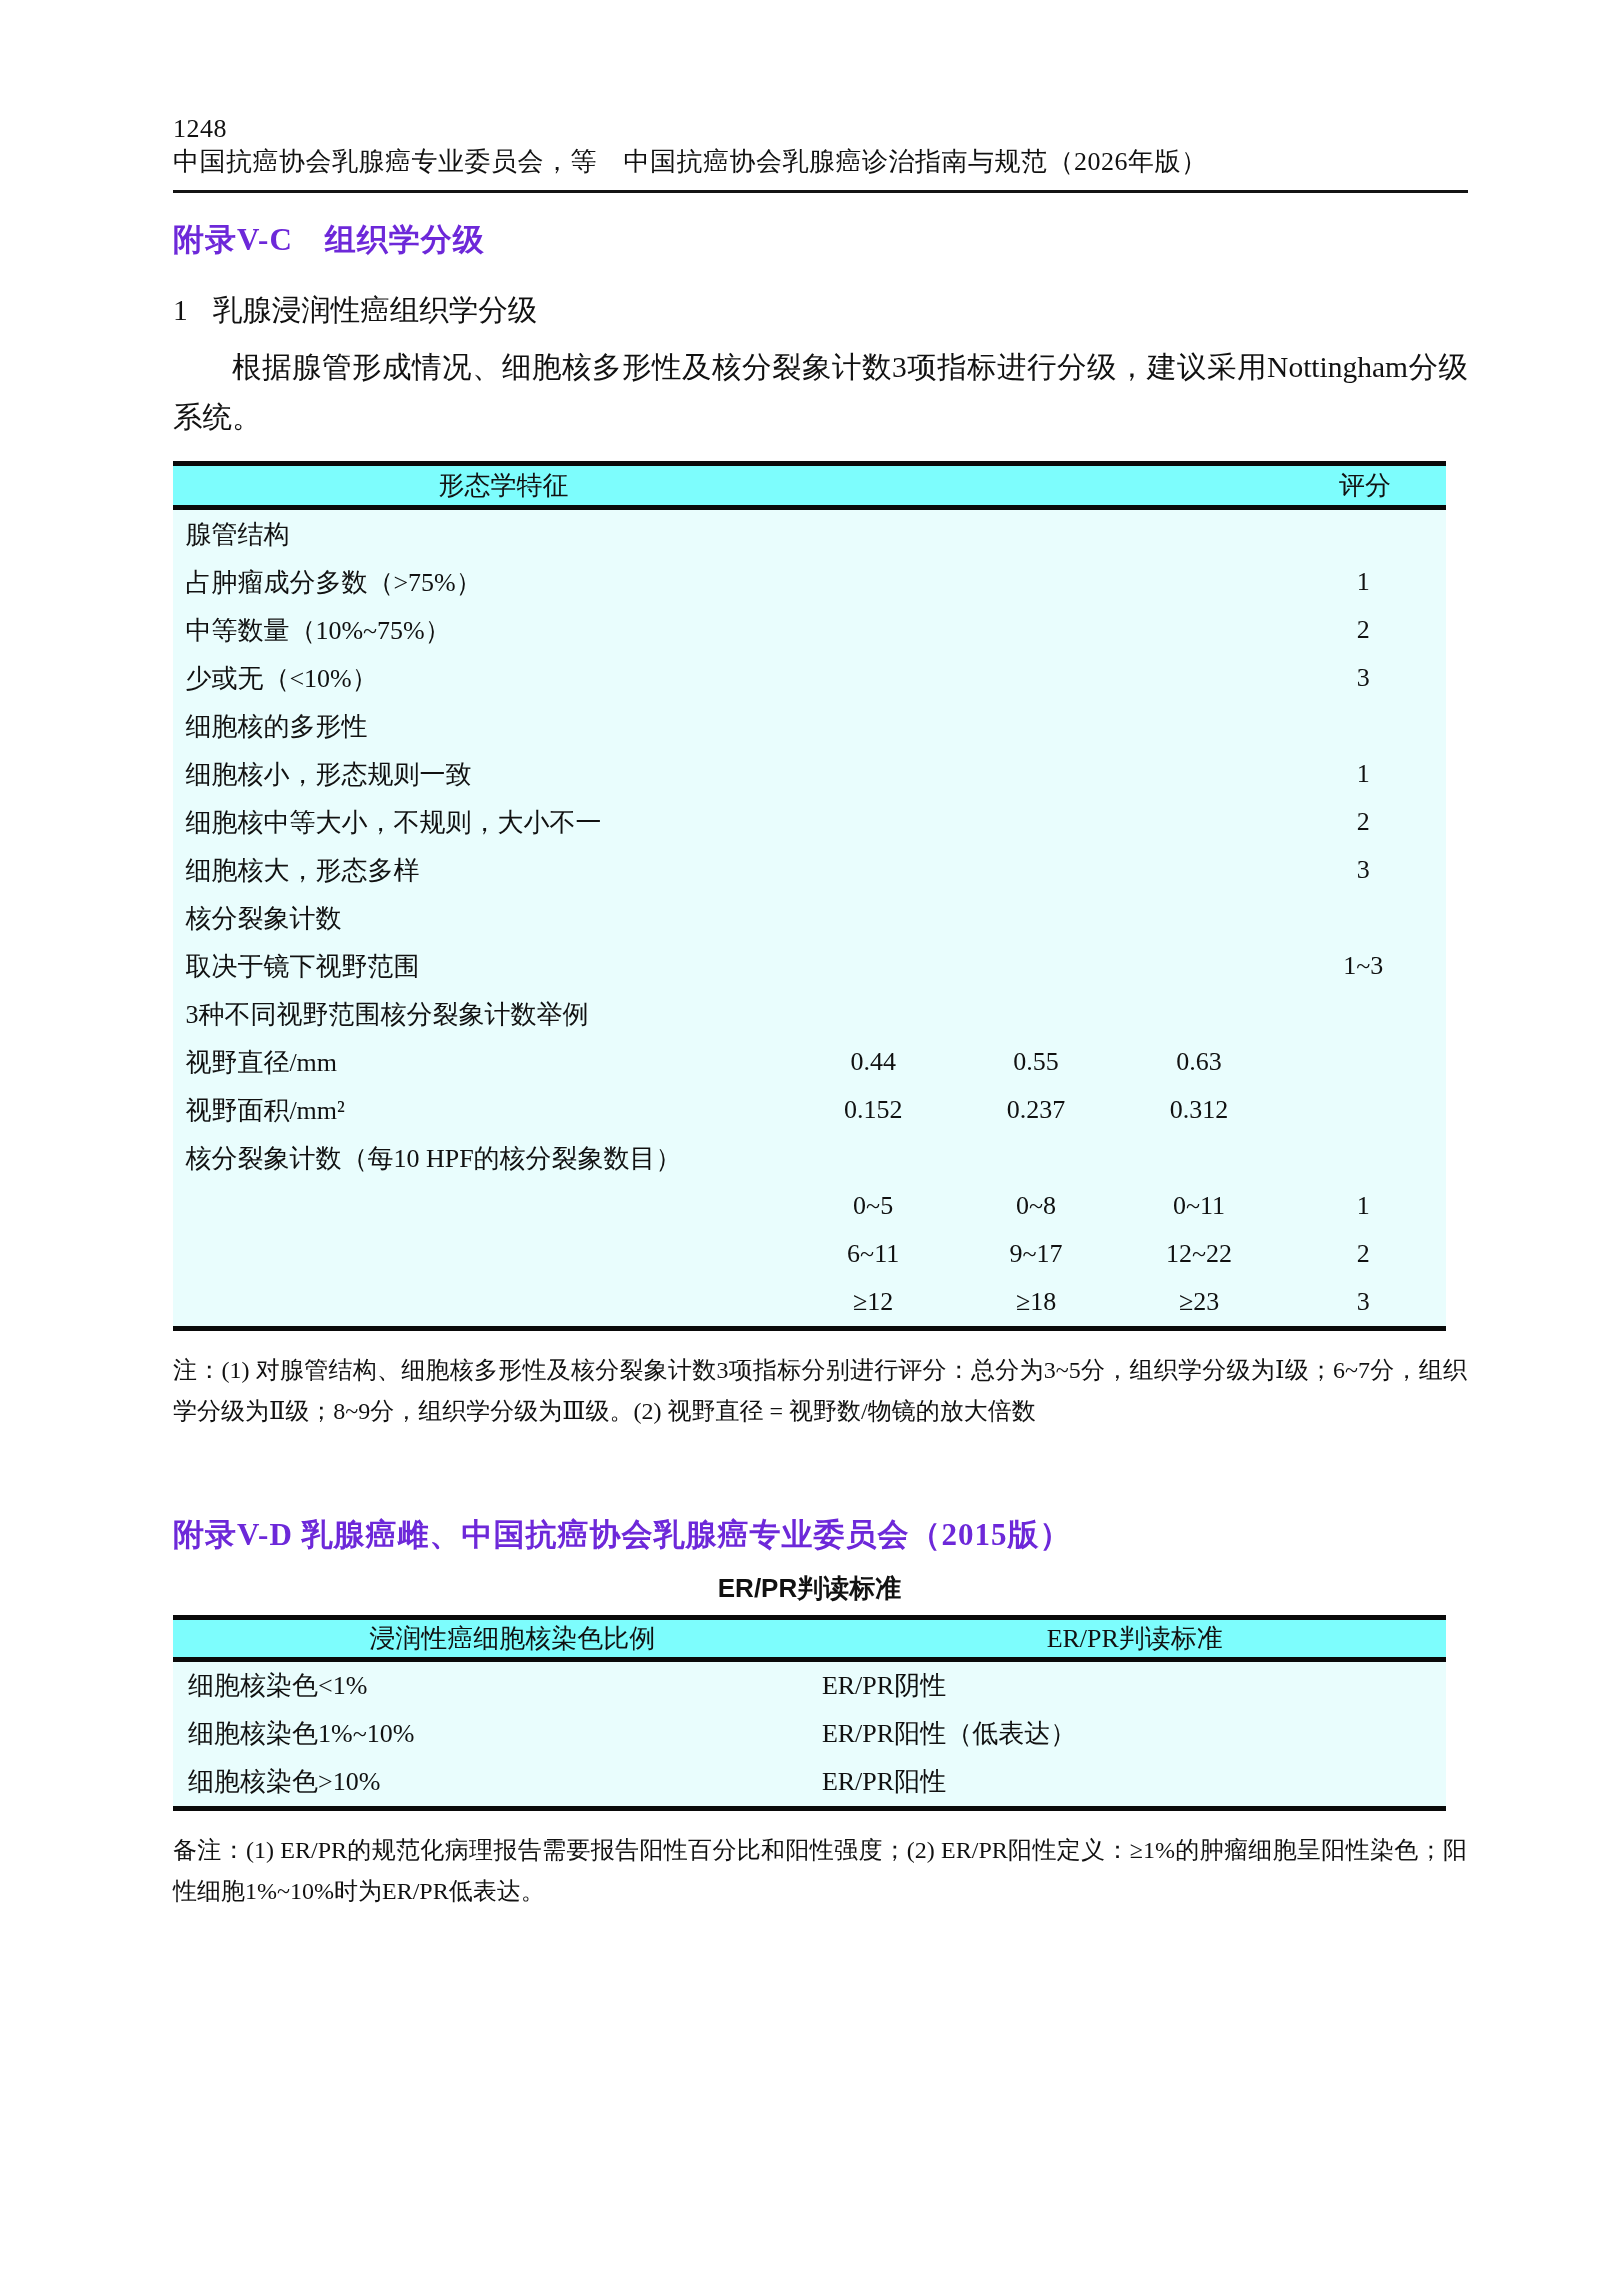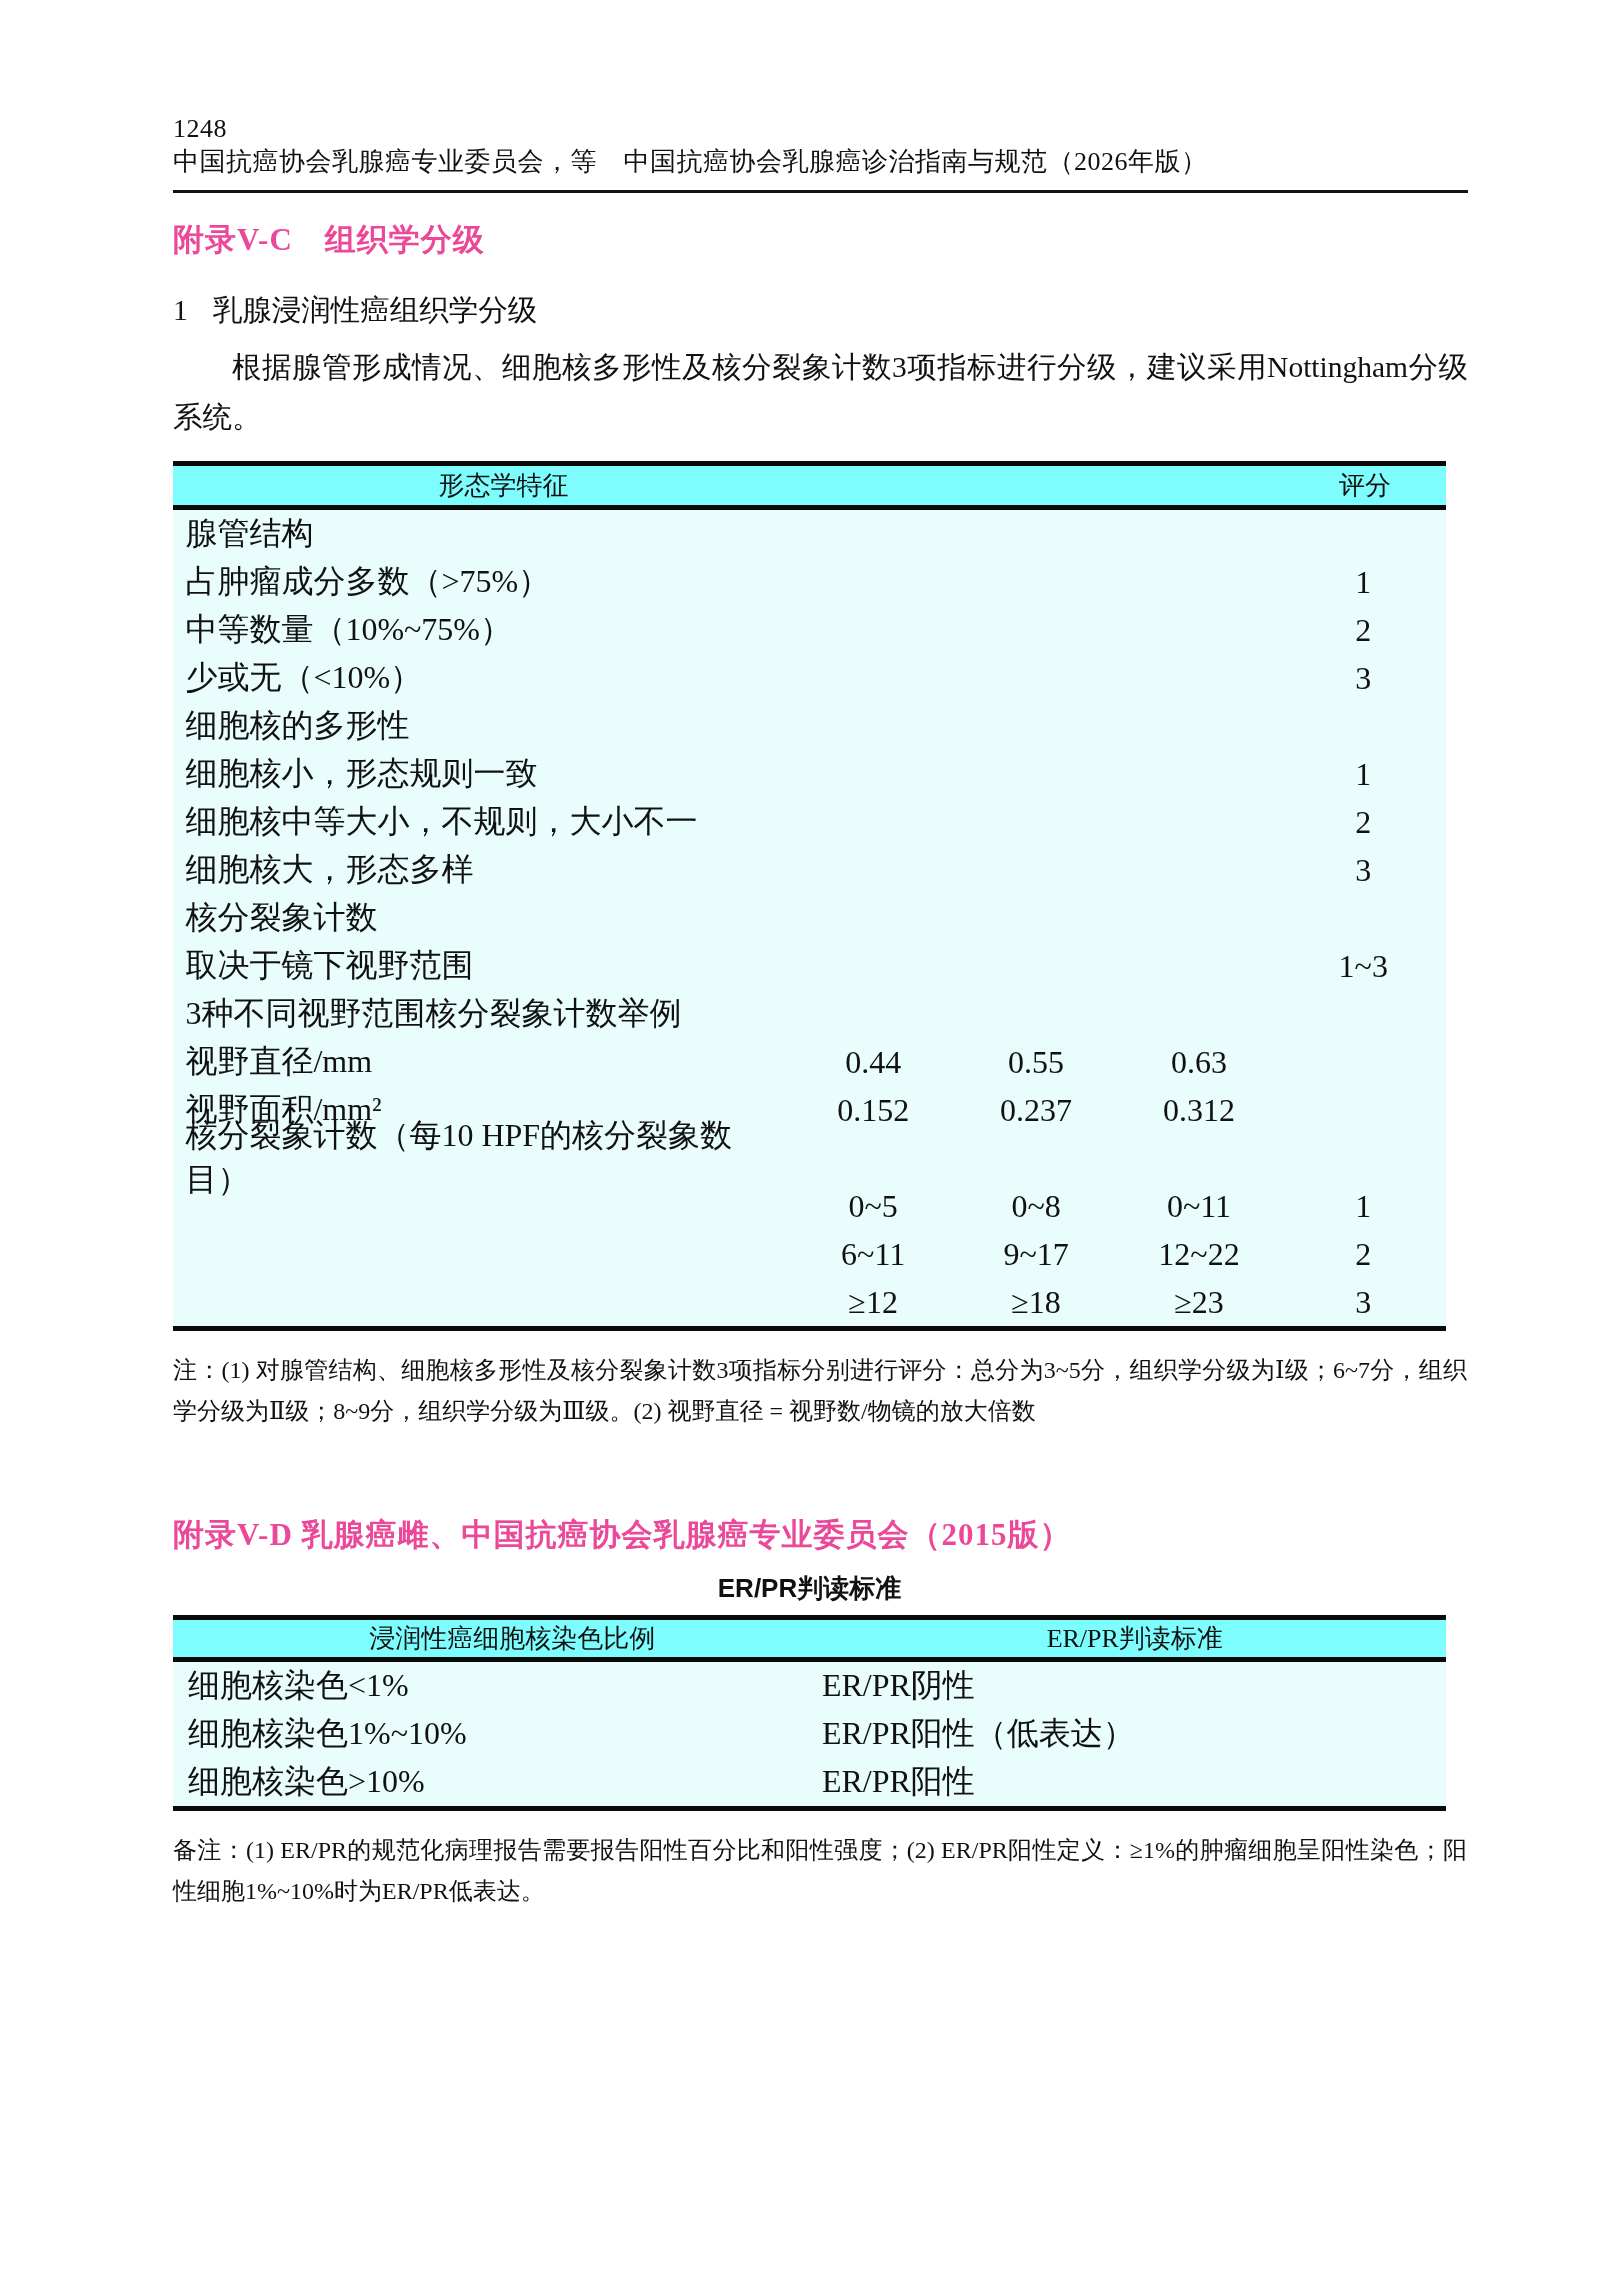--- a/index.html
+++ b/index.html
@@ -8,32 +8,32 @@
          font-family: "Liberation Serif", "DejaVu Serif", serif; color: #111; }
   .page { position: absolute; left: 0; top: 0; width: 1618px; height: 2269px; background: #fff; overflow: hidden; }
   .content { position: absolute; left: 173px; top: 0; width: 1295px; }
 
   
   .page-header { margin-top: 114px; display: flex; justify-content: space-between;
                  align-items: baseline; font-size: 26px; letter-spacing: 0.5px; flex-direction: column; }
   .head-rule { height: 3.8px; background: #141414; margin-top: 10.5px; }
 
   
-  .red-heading { margin-top: 26px; font-size: 31px; font-weight: bold; color: #ec4899; letter-spacing: 1px; }
+  .red-heading { margin-top: 26px; font-size: 31px; font-weight: bold; color: #6d28d9; letter-spacing: 1px; }
   .sub-heading { margin-top: 29.5px; font-size: 29.5px; }
   .sub-heading .num-gap { display: inline-block; width: 25px; }
   .para { margin-top: 11.4px; font-size: 29.5px; line-height: 50px; text-indent: 59px; text-align: justify; }
 
   
   .table-wrap { width: 1273px; border-top: 5.7px solid #0a0a0a; border-bottom: 5.7px solid #0a0a0a; }
   .tbl1 { margin-top: 19px; }
   .t-header { background: #7dfdfd; border-bottom: 5.7px solid #0a0a0a; display: flex;
               align-items: center; height: 44px; font-size: 26px; padding-left: 28px; }
   .t-body { background: #e9fdfd; }
-  .trow { display: flex; align-items: center; height: 48px; font-size: 32px; }
+  .trow { display: flex; align-items: center; height: 48px; font-size: 26px; }
   .c-label { width: 48.6%; padding-left: 12.4px; }
   .c-num   { width: 12.8%; text-align: center; }
   .c-score { flex: 1; text-align: center; }
   .h-center { text-align: center; padding-left: 0; }
 
   .note { margin-top: 19px; font-size: 24px; line-height: 41px; width: 1294px; text-align: justify; }
 
   
   .vd-heading { margin-top: 82px; }
   .t2-caption { margin-top: 15px; text-align: center; font-size: 26px; font-weight: 600;

